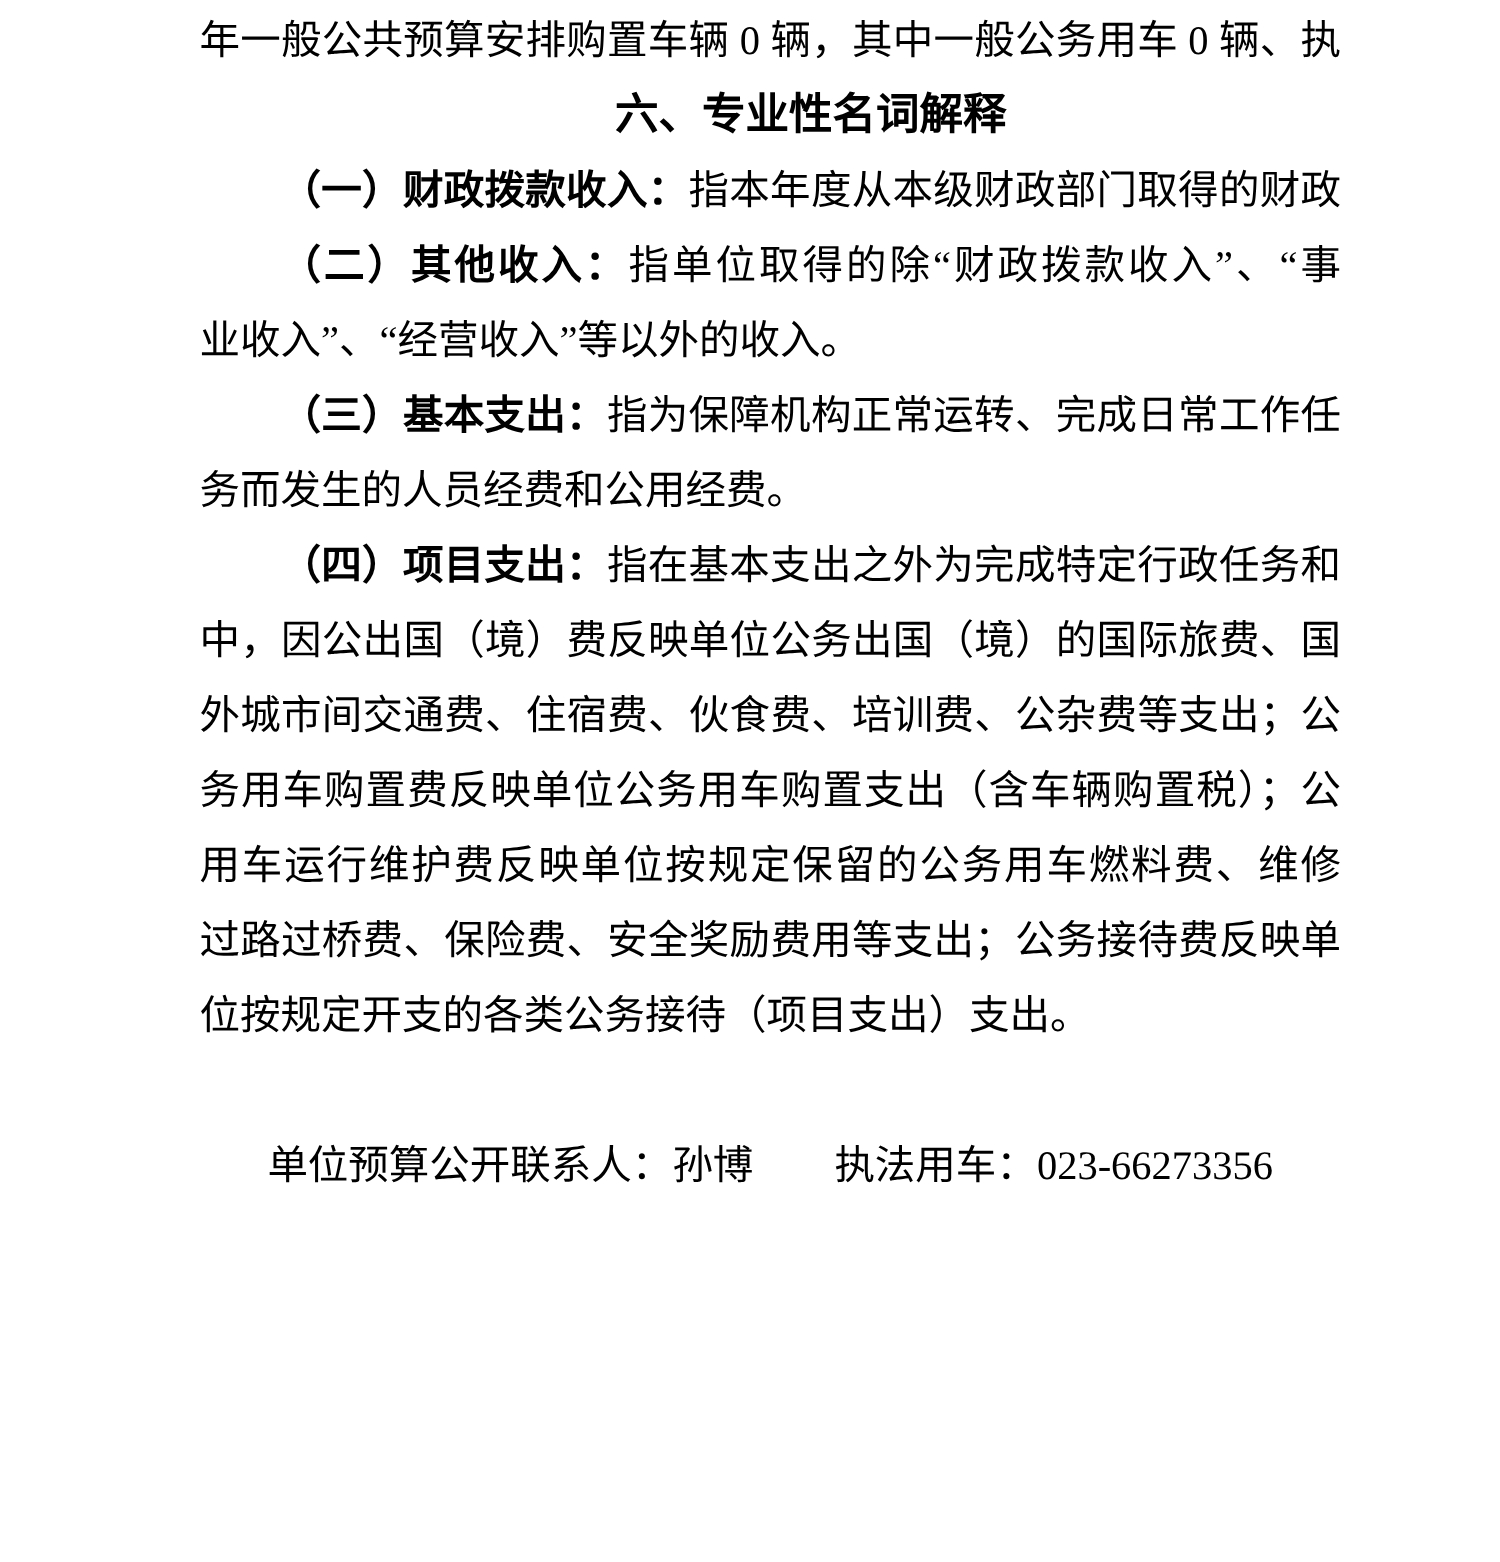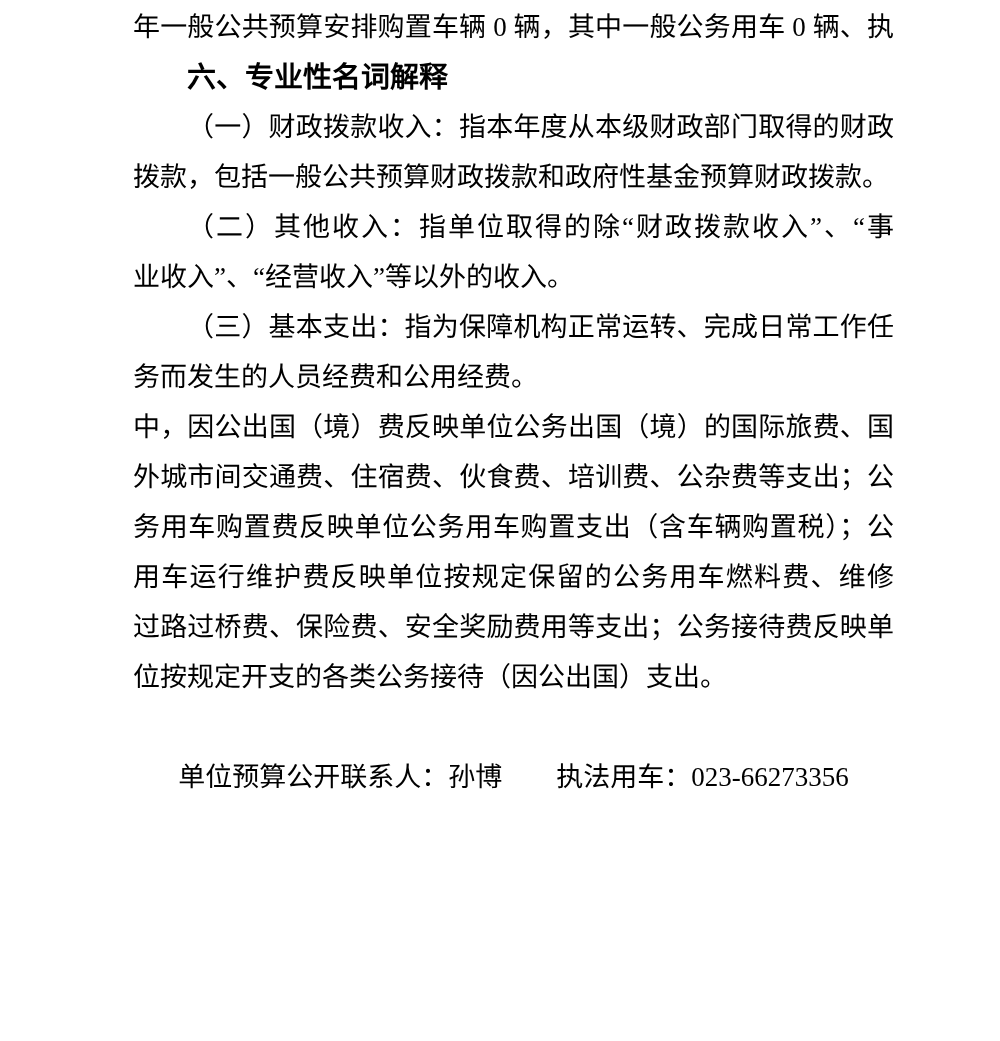--- a/index.html
+++ b/index.html
@@ -31,23 +31,24 @@
     text-align-last: justify;
   }
   
   .indent {
     text-indent: 54px;
   }
   .heading {
     font-family: "Liberation Sans", "DejaVu Sans", sans-serif;
     font-weight: bold;
     font-size: 29px;
+    text-align: center;
   }
   .term {
-    font-weight: normal;
+    font-weight: bold;
   }
   .spacer {
     height: 50px;
   }
   .footer-line {
     height: 50px;
     line-height: 50px;
     font-size: 27px;
     text-align: center;
     white-space: nowrap;
@@ -61,35 +62,35 @@
 </head>
 <body>
 
 <div class="page">
 
   <div class="line j">年一般公共预算安排购置车辆 0 辆，其中一般公务用车 0 辆、执勤</div>
 
   <div class="line heading indent">六、专业性名词解释</div>
 
   <div class="line j indent"><span class="term">（一）财政拨款收入：</span><span>指本年度从本级财政部门取得的财政</span></div>
-  <div class="line">拨款，包括一般公共预算财政拨款和政府性基金预算财政拨款。</div>
 
   <div class="line j indent"><span class="term">（二）其他收入：</span><span>指单位取得的除“财政拨款收入”、“事</span></div>
   <div class="line">业收入”、“经营收入”等以外的收入。</div>
 
   <div class="line j indent"><span class="term">（三）基本支出：</span><span>指为保障机构正常运转、完成日常工作任</span></div>
   <div class="line">务而发生的人员经费和公用经费。</div>
 
+  <div class="line j indent"><span class="term">（四）项目支出：</span><span>指在基本支出之外为完成特定行政任务和</span></div>
 
   <div class="line j">中，因公出国（境）费反映单位公务出国（境）的国际旅费、国</div>
   <div class="line j">外城市间交通费、住宿费、伙食费、培训费、公杂费等支出；公</div>
   <div class="line j">务用车购置费反映单位公务用车购置支出（含车辆购置税）；公务</div>
   <div class="line j">用车运行维护费反映单位按规定保留的公务用车燃料费、维修费、</div>
   <div class="line j">过路过桥费、保险费、安全奖励费用等支出；公务接待费反映单</div>
-  <div class="line">位按规定开支的各类公务接待（因公出国）支出。</div>
+  <div class="line">位按规定开支的各类公务接待（项目支出）支出。</div>
 
   <div class="spacer"></div>
 
   <div class="footer-line">
     <span>单位预算公开联系人：</span><span>孙博</span><span class="footer-gap"></span><span>执法用车：</span><span>023-66273356</span>
   </div>
 
 </div>
 
 </body></html>

